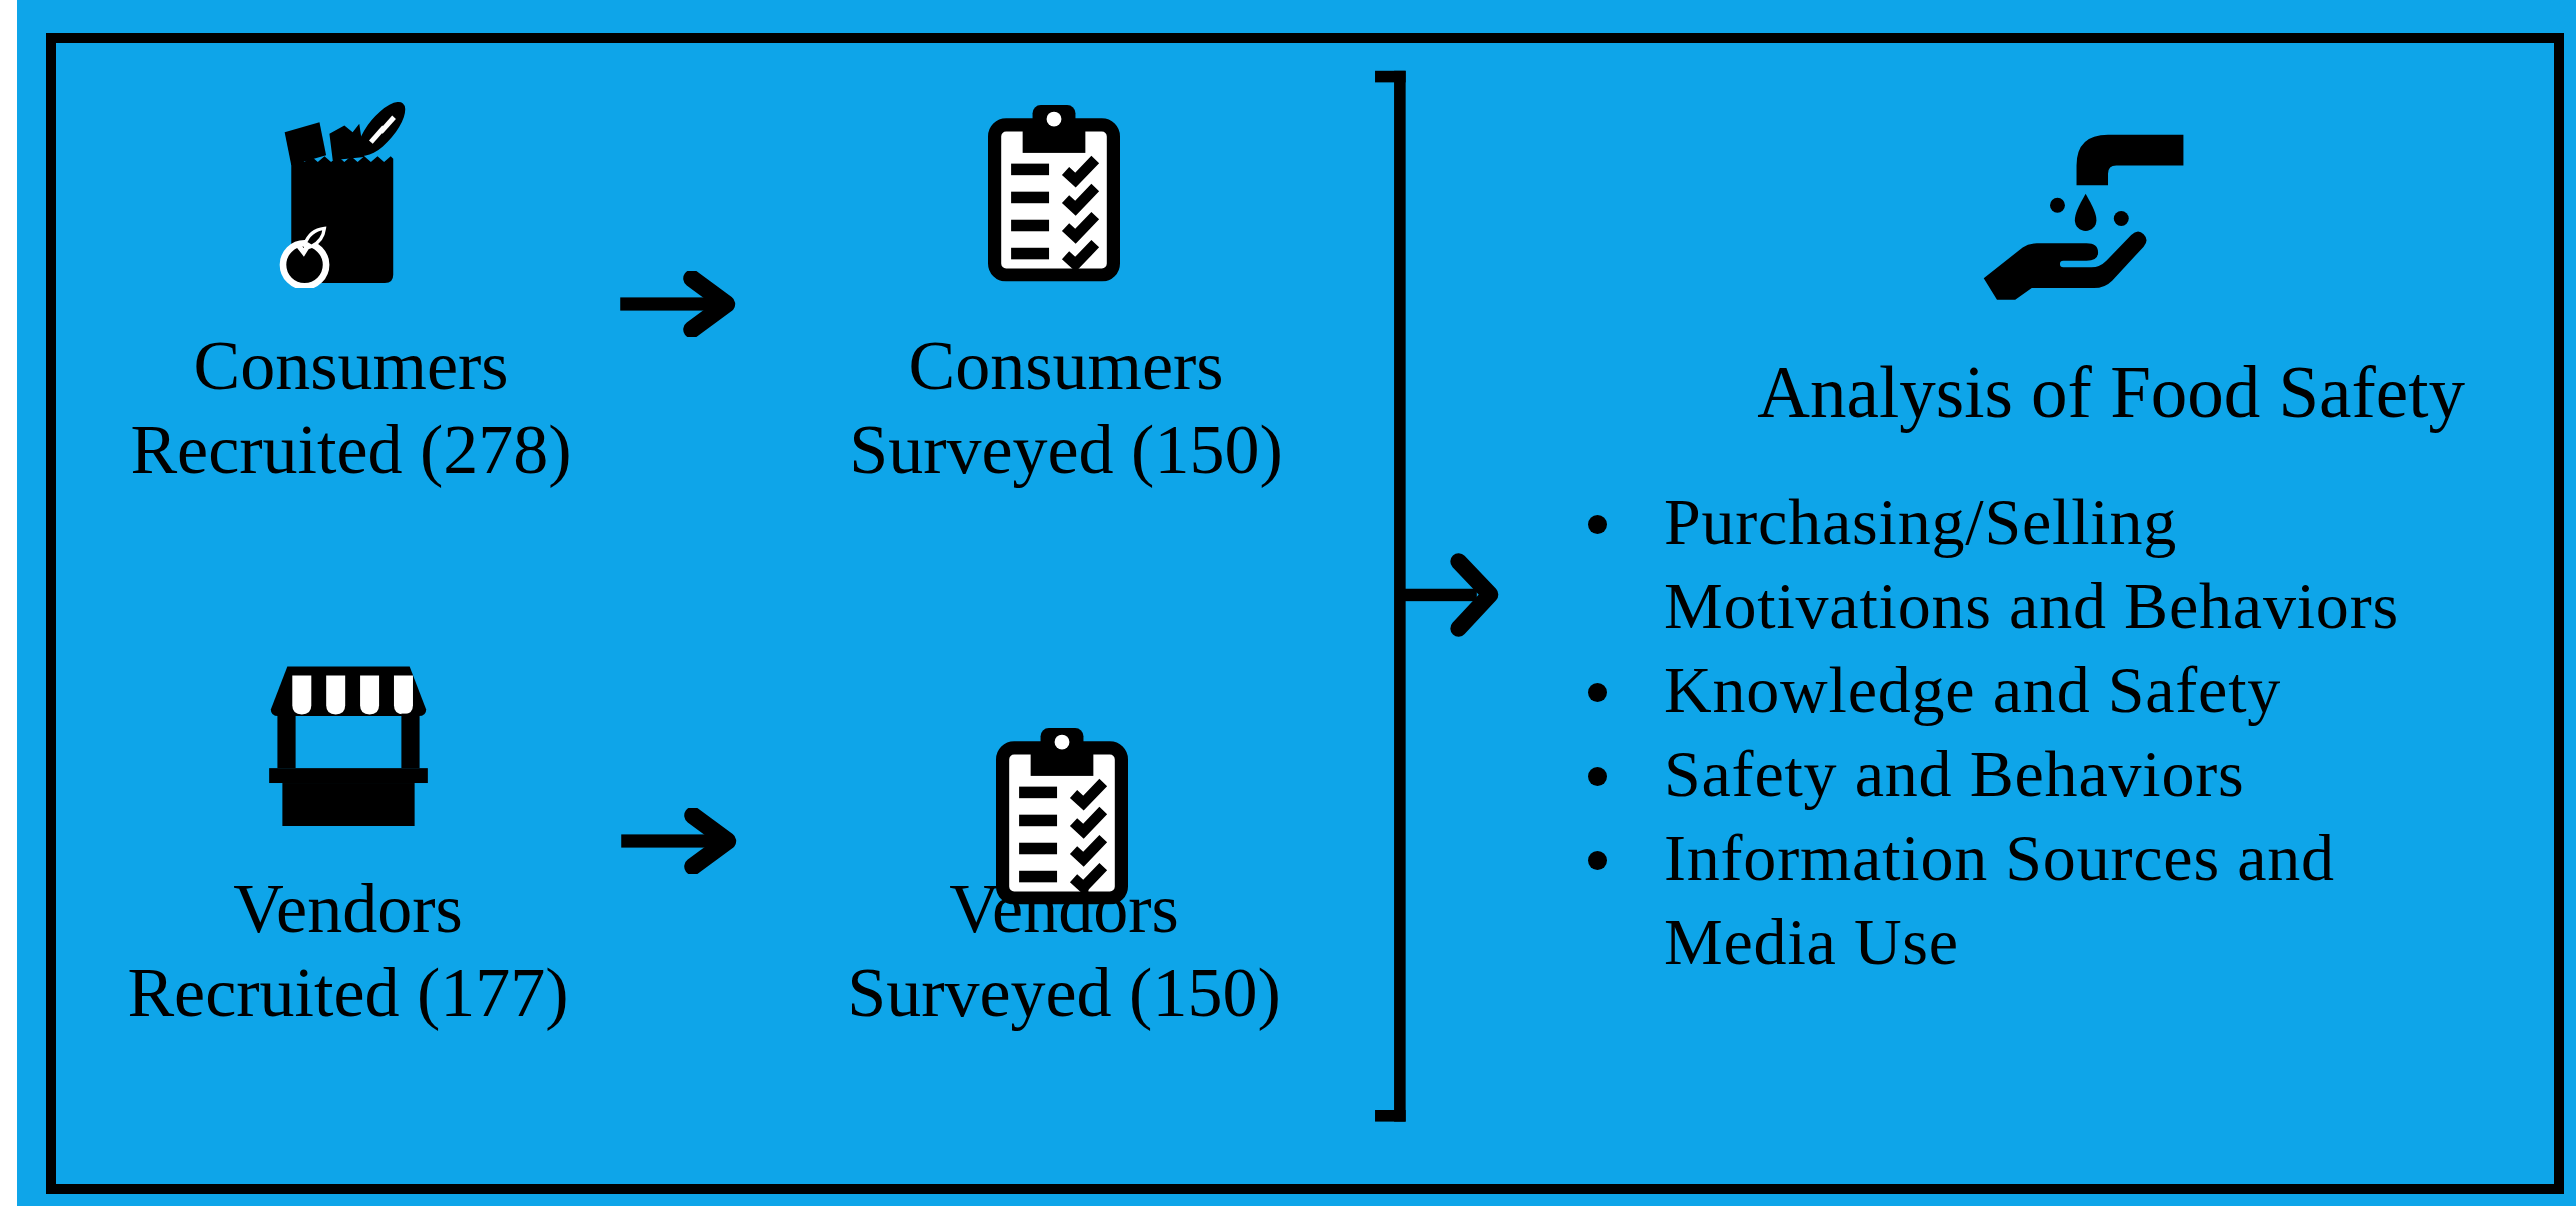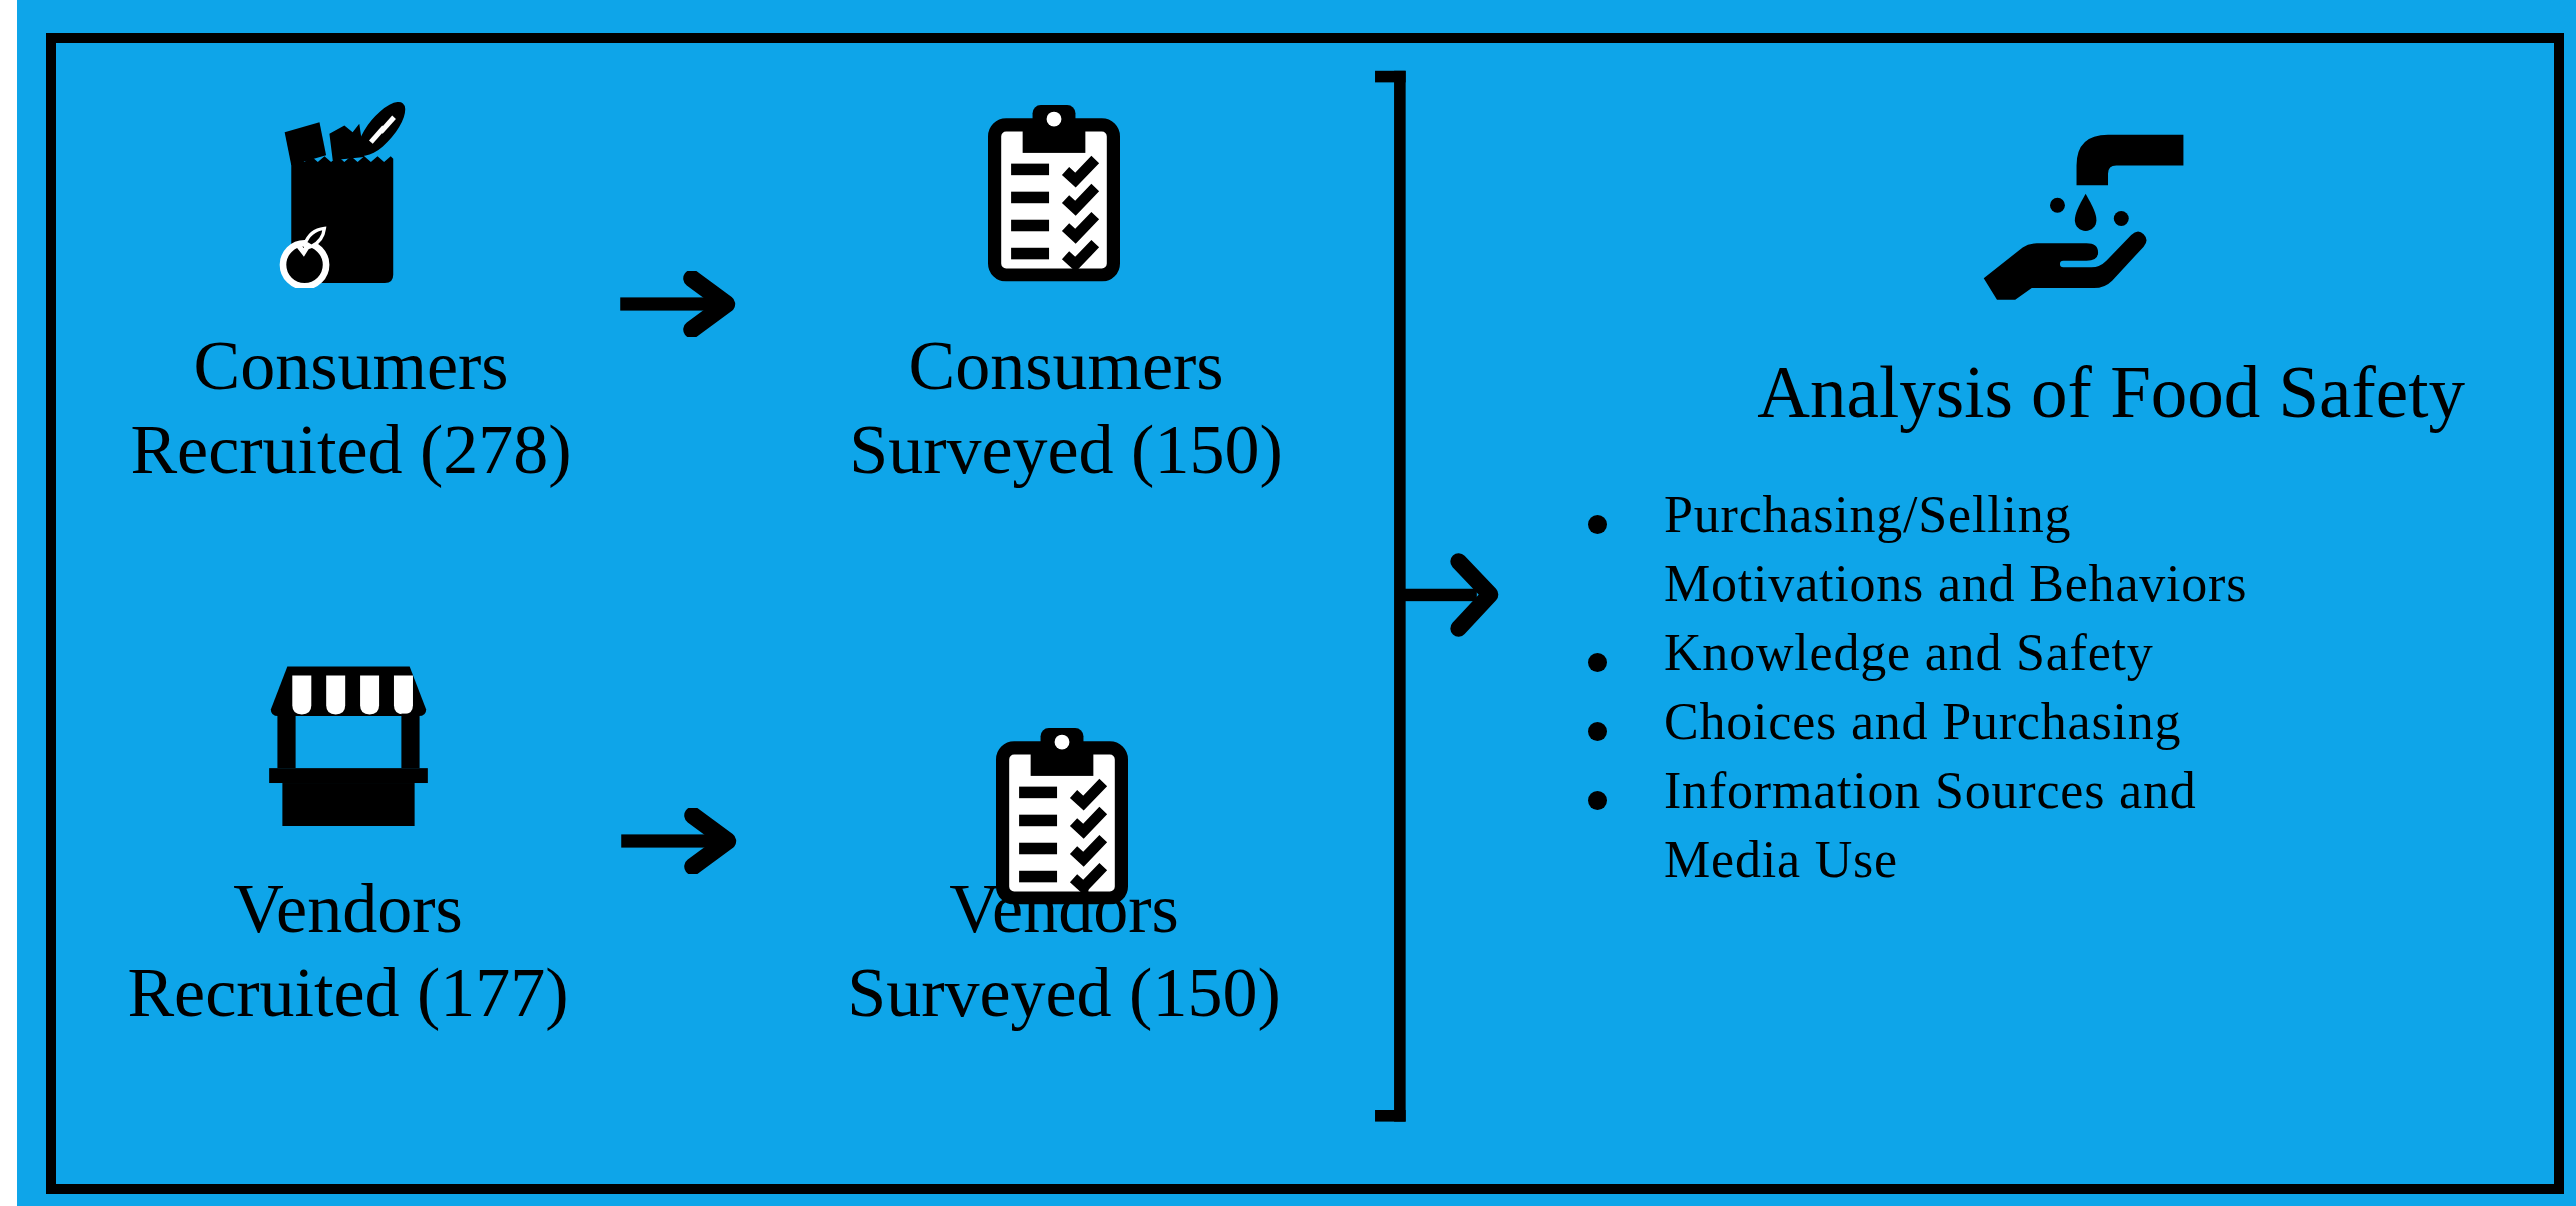--- a/index.html
+++ b/index.html
@@ -35,22 +35,22 @@
     font-size:73px;line-height:88px;
     color:#000;
   }
   .bullet-list{
     position:absolute;
     left:1556px;top:480px;width:960px;
   }
   .bullet-item{
     position:relative;
     padding-left:91px;
-    font-size:52px;
-    line-height:69px;
+    font-size:66px;
+    line-height:84px;
     letter-spacing:0.8px;
     white-space:pre-line;
     color:#000;
   }
   .bullet-item::before{
     content:"";
     position:absolute;
     left:15px;top:35px;
     width:19px;height:19px;
     border-radius:50%;
@@ -172,19 +172,19 @@
       <path d="M8,180 L55,143 Q62,138 72,138 L132,138 Q146,138 146,149 Q146,159 132,159 L104,159 Q100,159 100,163 Q100,167 104,167 L138,167 Q148,167 156,159 L186,128 Q194,120 201,127 Q208,134 201,142 L163,183 Q154,192 141,192 L66,192 L46,206 L24,206 Z"></path>
     </g>
   </svg>
 
   <div class="analysis-title">Analysis of Food Safety</div>
 
   <div class="bullet-list">
     <div class="bullet-item">Purchasing/Selling
 Motivations and Behaviors</div>
     <div class="bullet-item">Knowledge and Safety</div>
-    <div class="bullet-item">Choices and Purchasing</div>
+    <div class="bullet-item">Safety and Behaviors</div>
     <div class="bullet-item">Information Sources and
 Media Use</div>
   </div>
 
 </div>
 
 
 </body></html>

